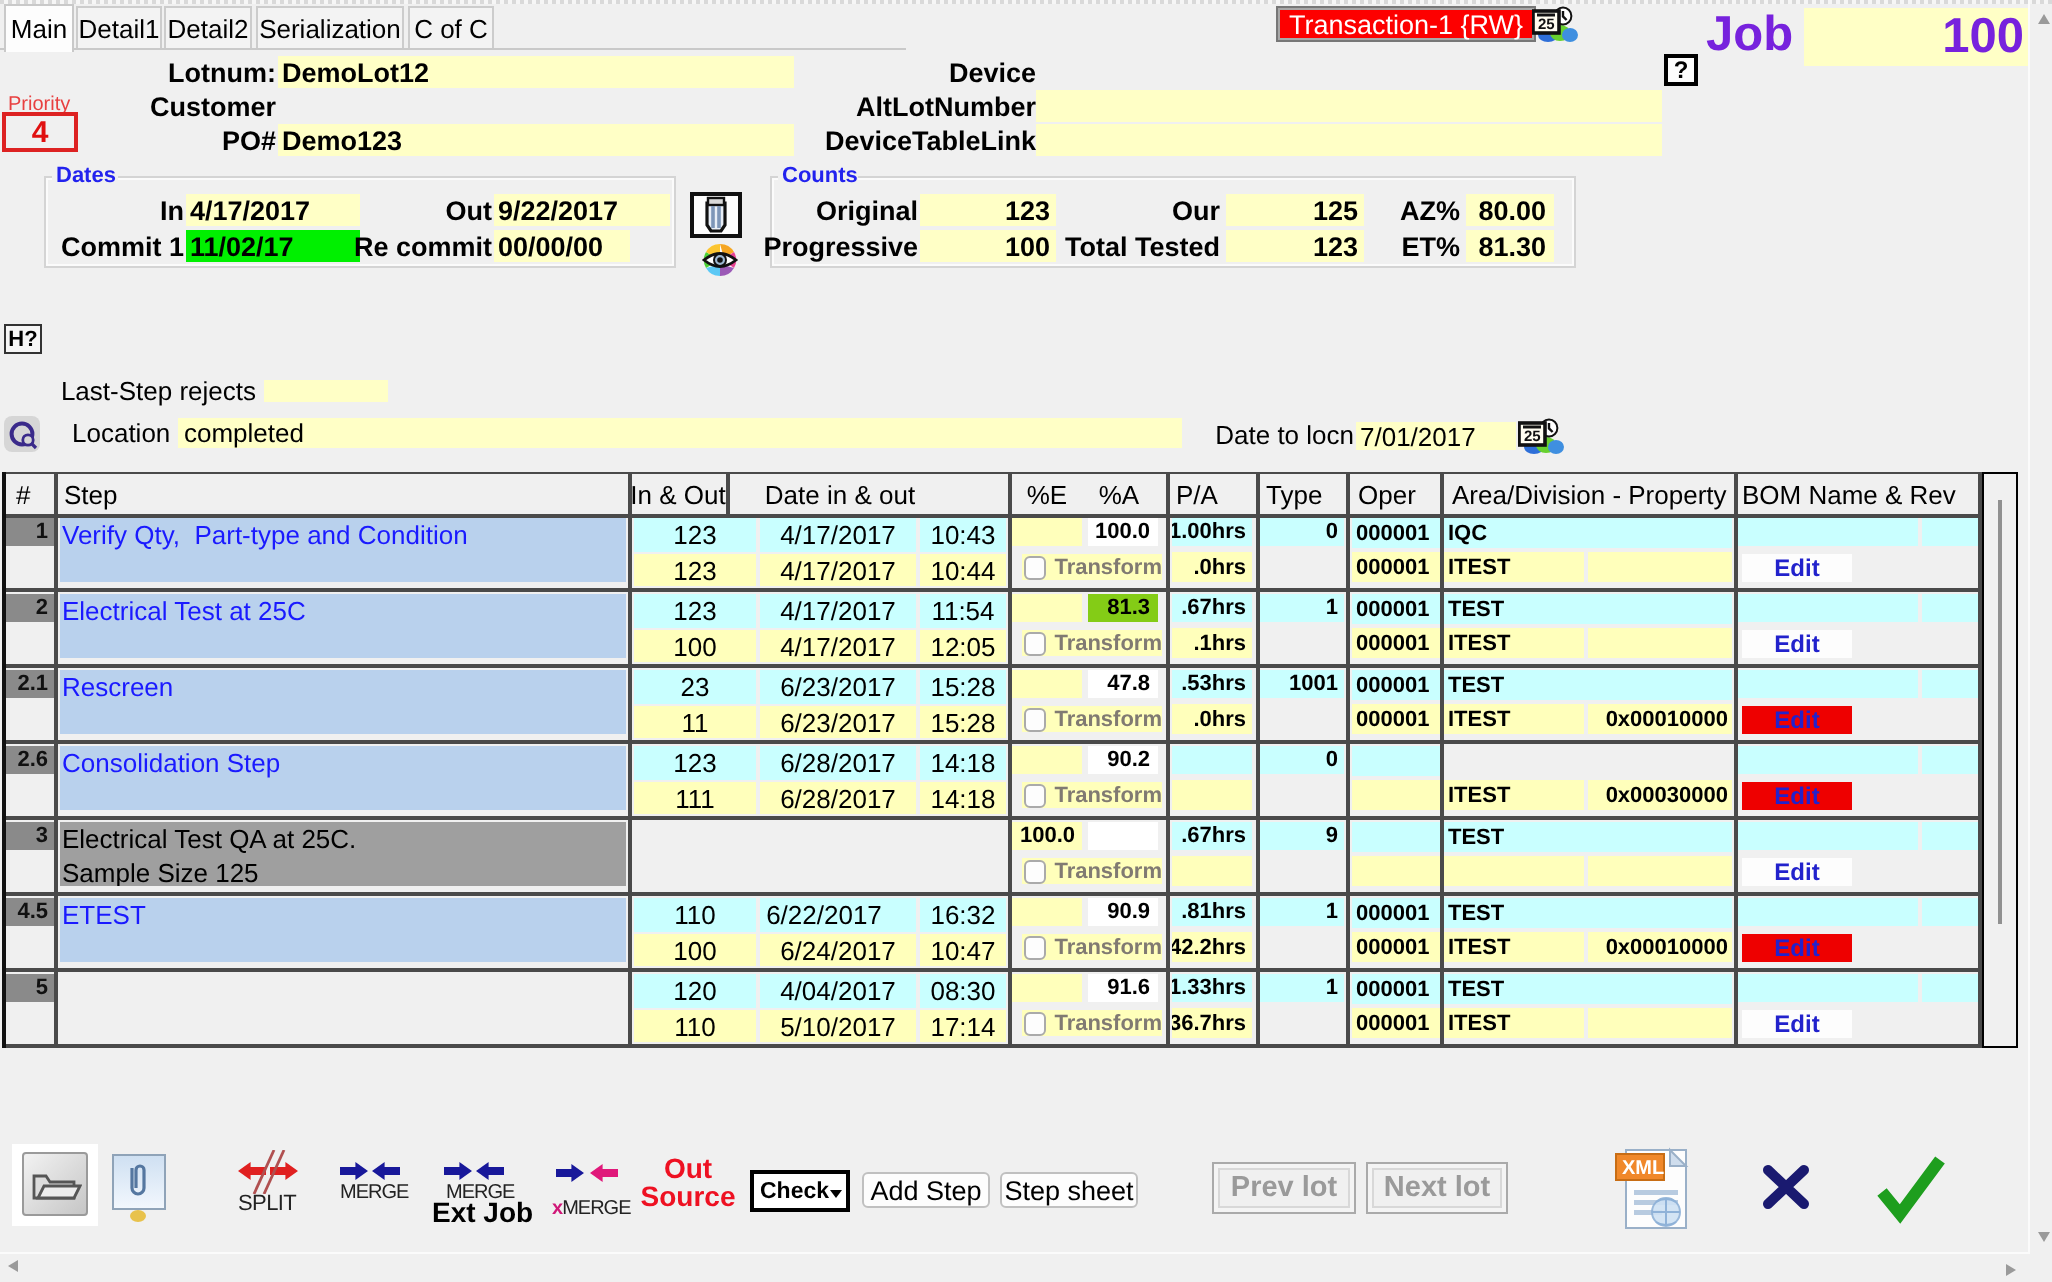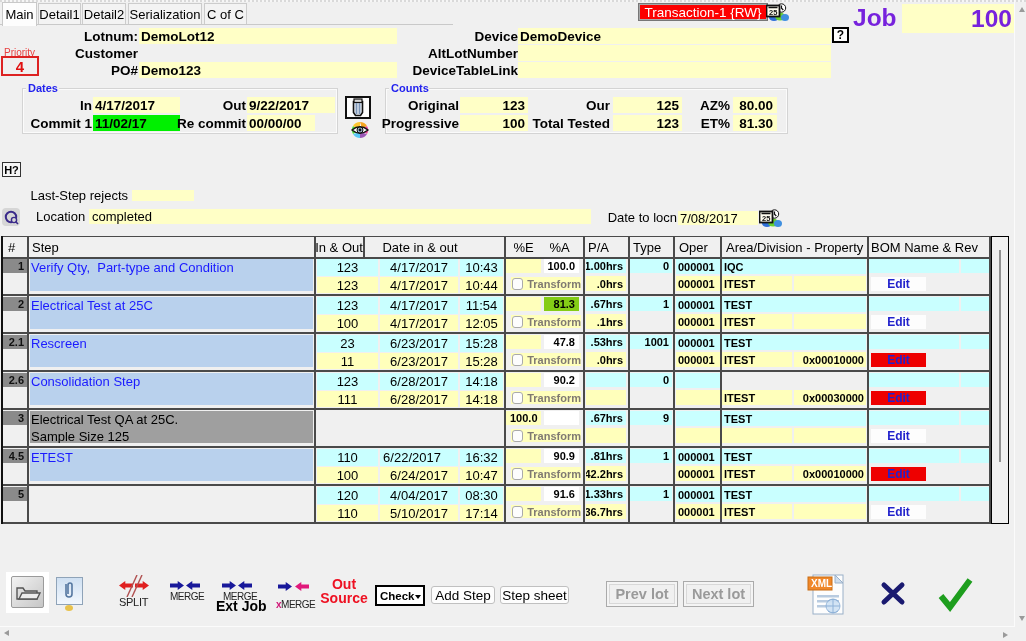--- a/index.html
+++ b/index.html
@@ -15,21 +15,20 @@
 <div class="ab ctr" style="left:38px;top:3px;width:43px;height:21px;background:#f3f3f3;border:1px solid #cccccc;border-bottom:none;font-size:13px">Detail1</div>
 <div class="ab ctr" style="left:82px;top:3px;width:44px;height:21px;background:#f3f3f3;border:1px solid #cccccc;border-bottom:none;font-size:13px">Detail2</div>
 <div class="ab ctr" style="left:128px;top:3px;width:74px;height:21px;background:#f3f3f3;border:1px solid #cccccc;border-bottom:none;font-size:13px">Serialization</div>
 <div class="ab ctr" style="left:204px;top:3px;width:43px;height:21px;background:#f3f3f3;border:1px solid #cccccc;border-bottom:none;font-size:13px">C of C</div>
 <div class="ab b vcr" style="left:-12px;top:28px;width:150px;height:16px;font-size:13.5px;color:#000">Lotnum:</div>
 <div class="ab b vc" style="left:139px;top:28px;width:258px;height:16px;background:#ffffc6;font-size:13.5px;padding-left:2px;padding-right:3px;overflow:hidden;white-space:nowrap">DemoLot12</div>
 <div class="ab b vcr" style="left:-12px;top:45px;width:150px;height:16px;font-size:13.5px;color:#000">Customer</div>
 <div class="ab b vcr" style="left:-12px;top:62px;width:150px;height:16px;font-size:13.5px;color:#000">PO#</div>
 <div class="ab b vc" style="left:139px;top:62px;width:258px;height:16px;background:#ffffc6;font-size:13.5px;padding-left:2px;padding-right:3px;overflow:hidden;white-space:nowrap">Demo123</div>
 <div class="ab b vcr" style="left:368px;top:28px;width:150px;height:16px;font-size:13.5px;color:#000">Device</div>
-<div class="ab b vc" style="left:518px;top:28px;width:313px;height:16px;background:#ffffc6;font-size:13.5px;padding-left:2px;padding-right:3px;overflow:hidden;white-space:nowrap">DemoDevice</div>
 <div class="ab b vcr" style="left:368px;top:45px;width:150px;height:16px;font-size:13.5px;color:#000">AltLotNumber</div>
 <div class="ab b vc" style="left:518px;top:45px;width:313px;height:16px;background:#ffffc6;font-size:13.5px;padding-left:2px;padding-right:3px;overflow:hidden;white-space:nowrap"></div>
 <div class="ab b vcr" style="left:368px;top:62px;width:150px;height:16px;font-size:13.5px;color:#000">DeviceTableLink</div>
 <div class="ab b vc" style="left:518px;top:62px;width:313px;height:16px;background:#ffffc6;font-size:13.5px;padding-left:2px;padding-right:3px;overflow:hidden;white-space:nowrap"></div>
 <div class="ab b ctr" style="left:832px;top:27px;width:17px;height:16px;background:#fdfdfd;border:2px solid #000;font-size:12px">?</div>
 <div class="ab" style="left:4px;top:47px;width:44px;height:10px;font-size:10px;color:#e84040">Priority</div>
 <div class="ab b ctr" style="left:1px;top:56px;width:38px;height:20px;border:2px solid #dd2222;color:#e01010;font-size:15px">4</div>
 <div class="ab" style="left:638px;top:3px;width:130px;height:18px;background:#a8a8a8;border:1px solid #777"></div>
 <div class="ab ctr" style="left:640px;top:5px;width:126px;height:14px;background:#fd0000;color:#fff;font-size:13.5px">Transaction-1 {RW}</div>
 <svg class="ab" style="left:766px;top:3px" width="23" height="18" viewBox="0 0 23 18">
@@ -91,21 +90,21 @@
 <div class="ab vc" style="left:132px;top:190px;width:62px;height:11px;background:#ffffc6;font-size:13.5px;padding-left:2px;padding-right:3px;overflow:hidden;white-space:nowrap"></div>
 <div class="ab" style="left:2px;top:208px;width:18px;height:18px;background:#d6d6d6;border-radius:4px"></div>
 <svg class="ab" style="left:4px;top:210px" width="15" height="15" viewBox="0 0 15 15">
       <circle cx="7" cy="7" r="5.2" fill="none" stroke="#3a2a8a" stroke-width="2"></circle>
       <circle cx="10" cy="10" r="2.6" fill="#d6d6d6" stroke="#3a2a8a" stroke-width="1.4"></circle>
       <line x1="11.5" y1="11.5" x2="14" y2="14" stroke="#3a2a8a" stroke-width="1.6"></line>
     </svg>
 <div class="ab vc" style="left:36px;top:209px;width:60px;height:15px;font-size:13px">Location</div>
 <div class="ab vc" style="left:89px;top:209px;width:502px;height:15px;background:#ffffc6;font-size:13px;padding-left:3px;padding-right:3px;overflow:hidden;white-space:nowrap">completed</div>
 <div class="ab vcr" style="left:577px;top:210px;width:100px;height:14px;font-size:13px">Date to locn</div>
-<div class="ab vc" style="left:678px;top:211px;width:80px;height:14px;background:#ffffc6;font-size:13px;padding-left:2px;padding-right:3px;overflow:hidden;white-space:nowrap">7/08/2017</div>
+<div class="ab vc" style="left:678px;top:211px;width:80px;height:14px;background:#ffffc6;font-size:13px;padding-left:2px;padding-right:3px;overflow:hidden;white-space:nowrap">7/01/2017</div>
 <svg class="ab" style="left:759px;top:209px" width="23" height="18" viewBox="0 0 23 18">
       <ellipse cx="8" cy="14.5" rx="5" ry="3.5" fill="#2e6fd8"></ellipse>
       <ellipse cx="14" cy="13.5" rx="5" ry="4" fill="#67d12e"></ellipse>
       <ellipse cx="19" cy="14.5" rx="4" ry="3.5" fill="#3f8fe0"></ellipse>
       <circle cx="15.5" cy="5" r="4.2" fill="#fff" stroke="#111" stroke-width="1"></circle>
       <path d="M15.5 2.5 v2.7 l1.8 1.8" stroke="#111" stroke-width="1.2" fill="none"></path>
       <rect x="0.5" y="2.5" width="13" height="11" fill="#fffdf0" stroke="#111" stroke-width="1.8"></rect>
       <path d="M2.5 4.5 h9" stroke="#111" stroke-width="1.5"></path>
       <text x="3" y="11.5" font-family="Liberation Sans" font-size="7.5" font-weight="bold" fill="#111">25</text>
     </svg>

